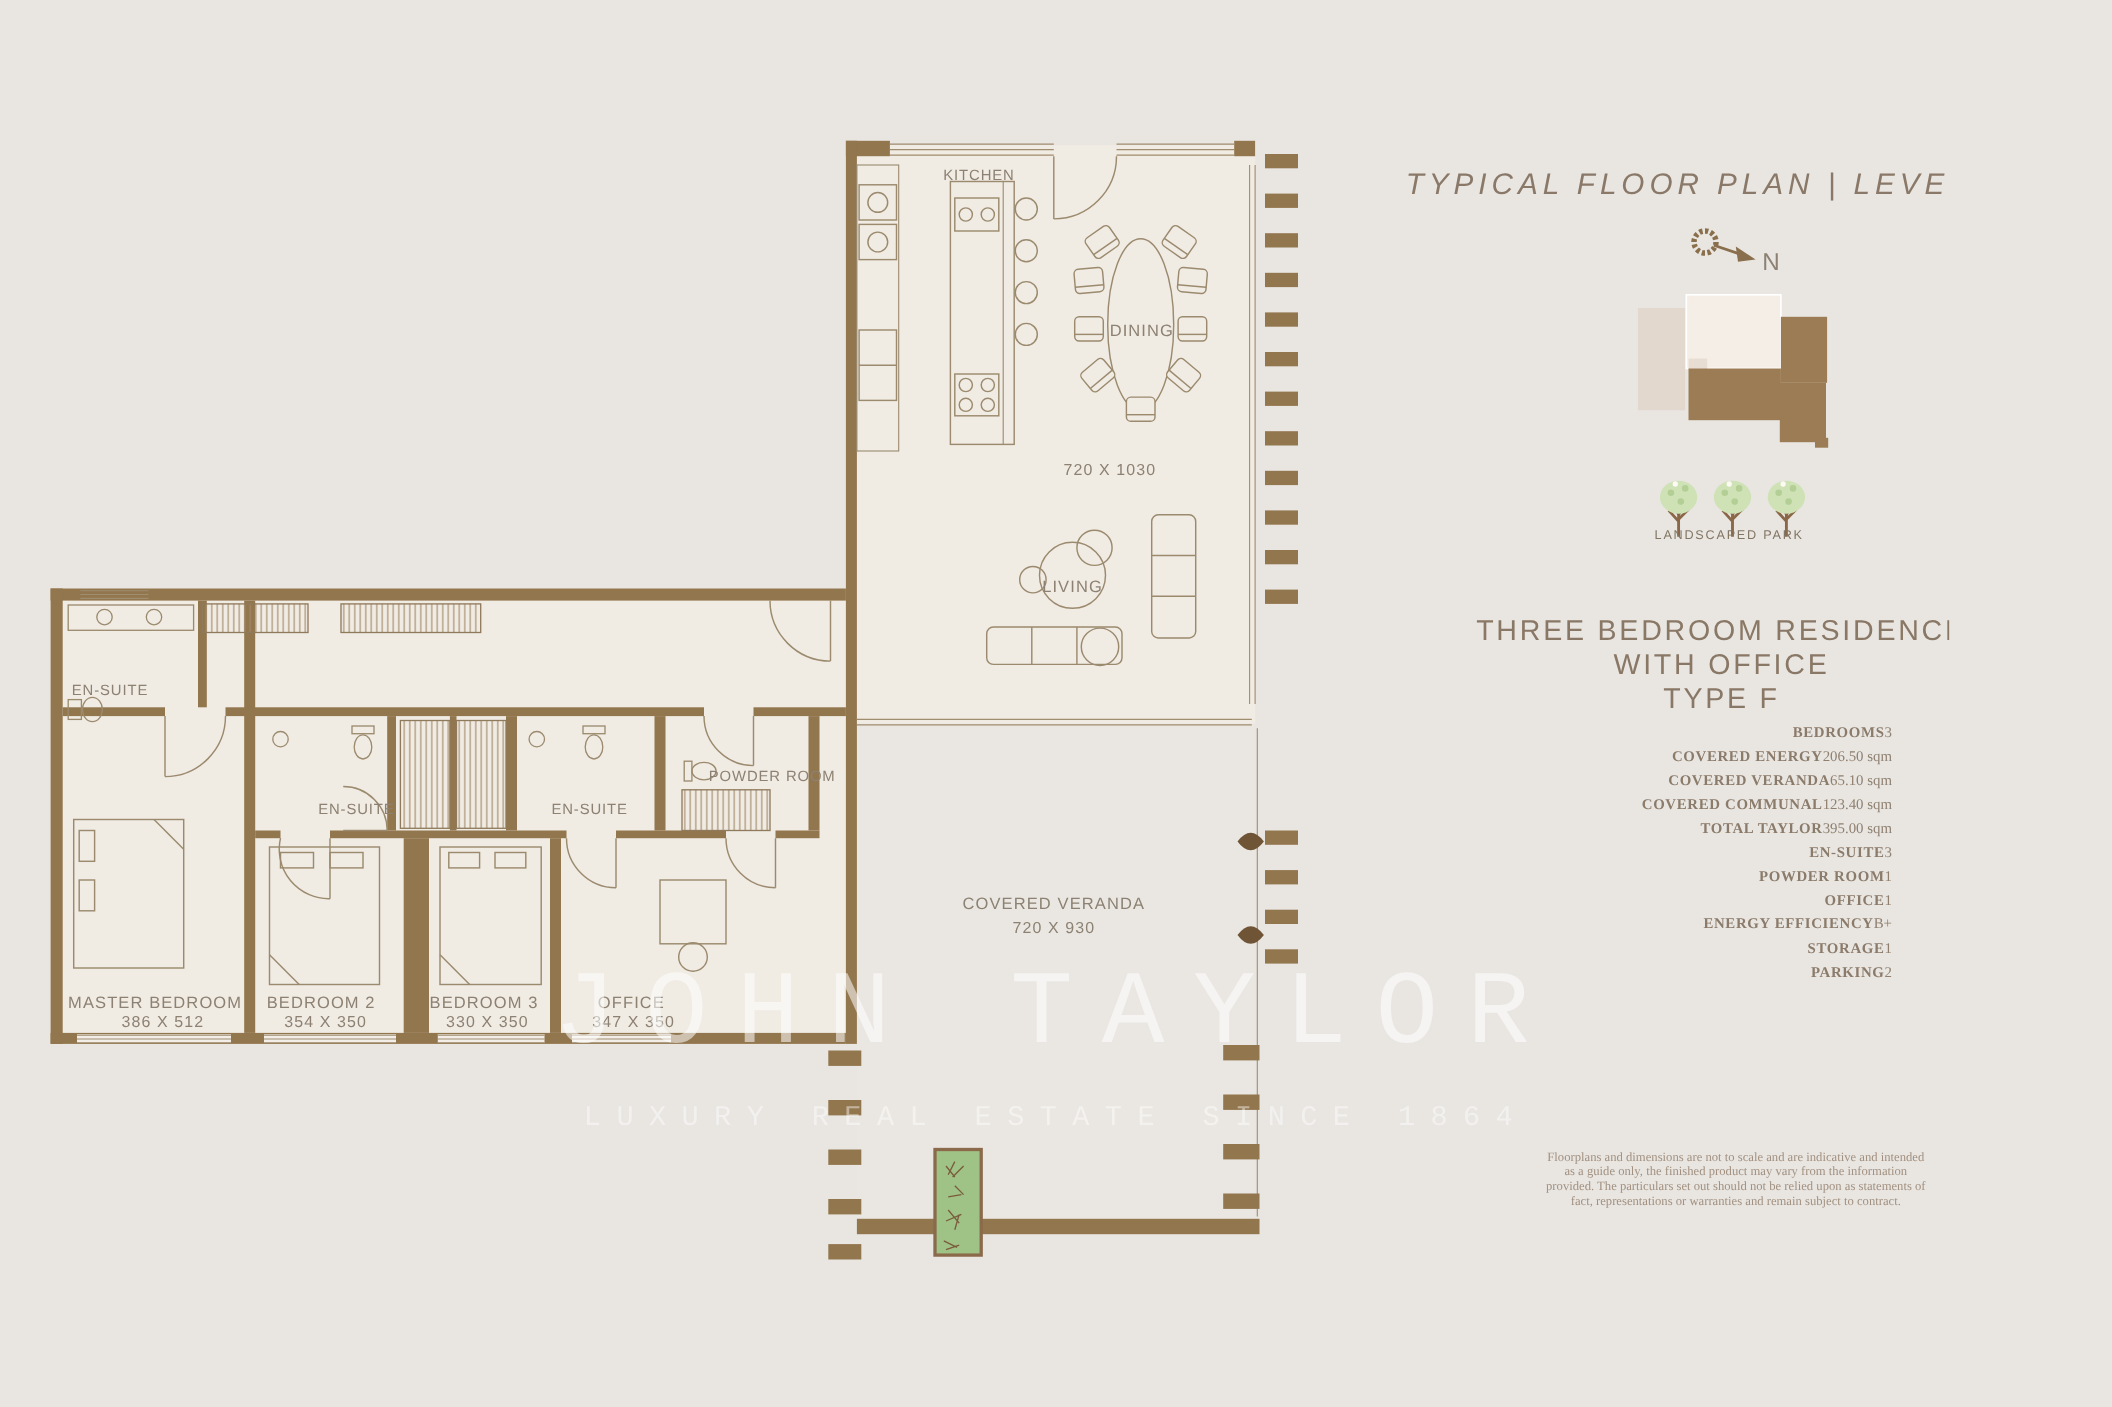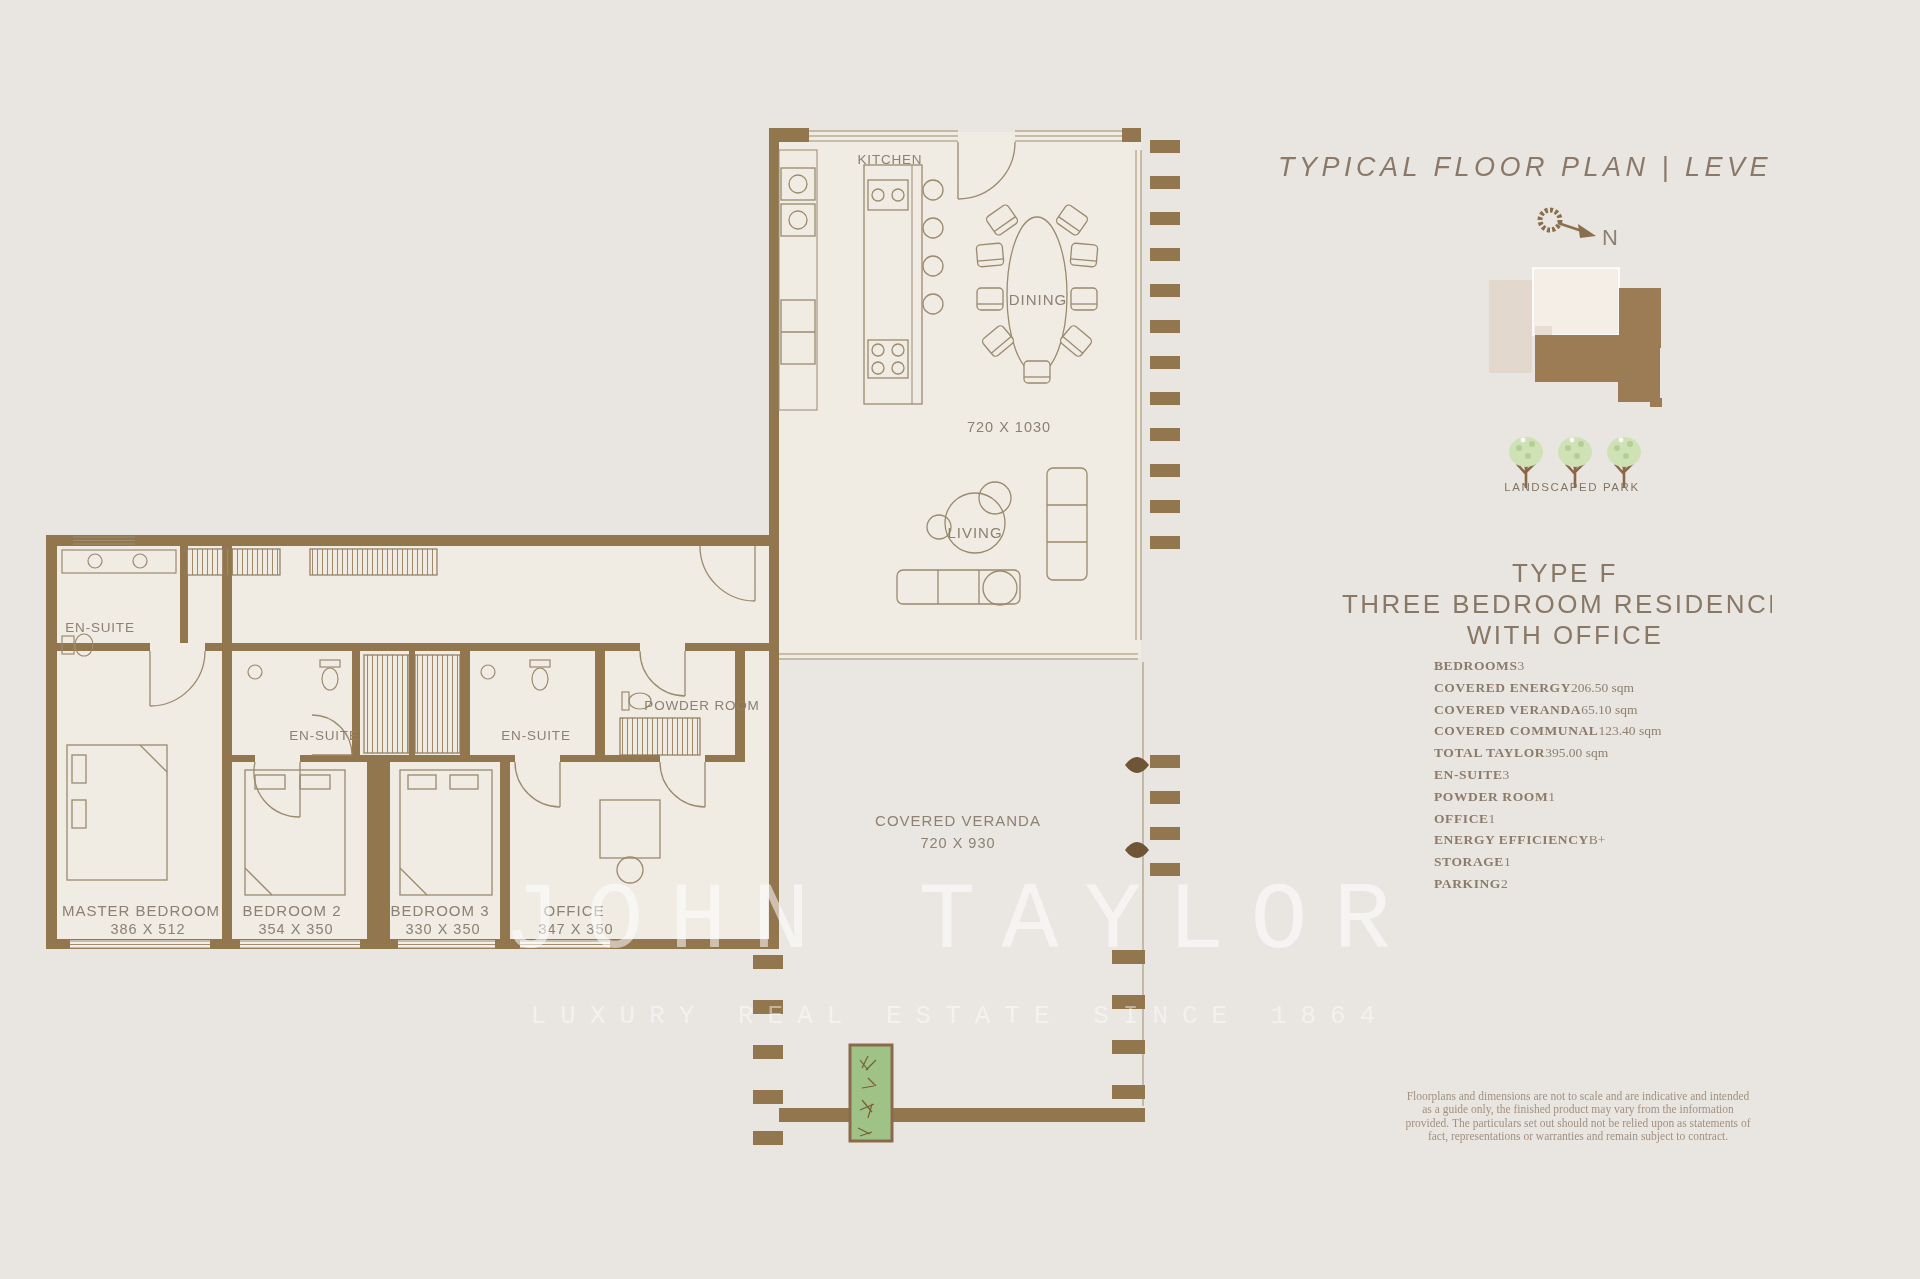--- a/index.html
+++ b/index.html
@@ -7,25 +7,25 @@
           font-family:"Liberation Sans",sans-serif;}
   .abs{position:absolute;}
   
   .panel-title{left:1250px;top:152px;width:620px;text-align:center;
     font-size:27px;letter-spacing:4.5px;color:#8a7968;font-weight:400;font-style:italic;}
   .keyplan-caption{left:1462px;top:481px;width:220px;text-align:center;
     font-size:11.5px;letter-spacing:1.6px;color:#83756486;color:#837564;}
   .heading{left:1300px;top:558px;width:530px;text-align:center;
     font-size:26px;letter-spacing:2.5px;color:#8a7866;line-height:31px;}
   .specs{left:1434px;top:658px;width:286px;font-family:"Liberation Serif",serif;}
-  .spec-row{display:flex;justify-content:flex-start;height:21.8px;align-items:baseline;}
+  .spec-row{display:flex;justify-content:flex-end;height:21.8px;align-items:baseline;}
   .spec-label{font-size:13.5px;letter-spacing:.6px;color:#8b7b6a;font-weight:600;}
   .spec-value{font-size:13.5px;color:#8f8070;}
   .disclaimer{left:1402px;top:1046px;width:352px;text-align:center;
-    font-family:"Liberation Serif",serif;font-size:11.5px;line-height:13.4px;color:#a29180;margin-top:44px;}
+    font-family:"Liberation Serif",serif;font-size:11.5px;line-height:13.4px;color:#a29180;}
   
   .wm{left:420px;top:868px;width:1080px;text-align:center;z-index:5;pointer-events:none;
     font-family:Liberation Mono, monospace;color:rgba(255,255,255,.55);}
   .wm-name{font-size:95px;letter-spacing:26px;white-space:nowrap;}
   .wm-tagline{margin-top:25px;font-size:26px;letter-spacing:14px;color:rgba(255,255,255,.45);white-space:nowrap;}
   
   text{font-family:"Liberation Sans",sans-serif;fill:#8c8172;}
   .room-lb{font-size:15px;letter-spacing:1px;}
   .room-sm{font-size:13.5px;letter-spacing:.8px;}
   .room-dim{font-size:14.5px;letter-spacing:1px;}
@@ -338,22 +338,22 @@
           <circle cx="6" cy="14" r="3" fill="#b4cf96"></circle>
         <circle cx="2" cy="26" r="3" fill="#b4cf96"></circle>
           <circle cx="-3" cy="10" r="2.4" fill="#fdfaf4"></circle>
       </g>
     </g>
   </svg>
 
   <div class="abs keyplan-caption" style="z-index:3">LANDSCAPED PARK</div>
 
   <div class="abs heading" style="z-index:3">
+    <div>THREE BEDROOM RESIDENCE WITH OFFICE</div>
     <div>TYPE F</div>
-    <div>THREE BEDROOM RESIDENCE WITH OFFICE</div>
   </div>
 
   <div class="abs specs" style="z-index:3">
     <div class="spec-row">
         <span class="spec-label">BEDROOMS</span>
         <span class="spec-value">3</span>
       </div>
     <div class="spec-row">
         <span class="spec-label">COVERED ENERGY</span>
         <span class="spec-value">206.50 sqm</span>

